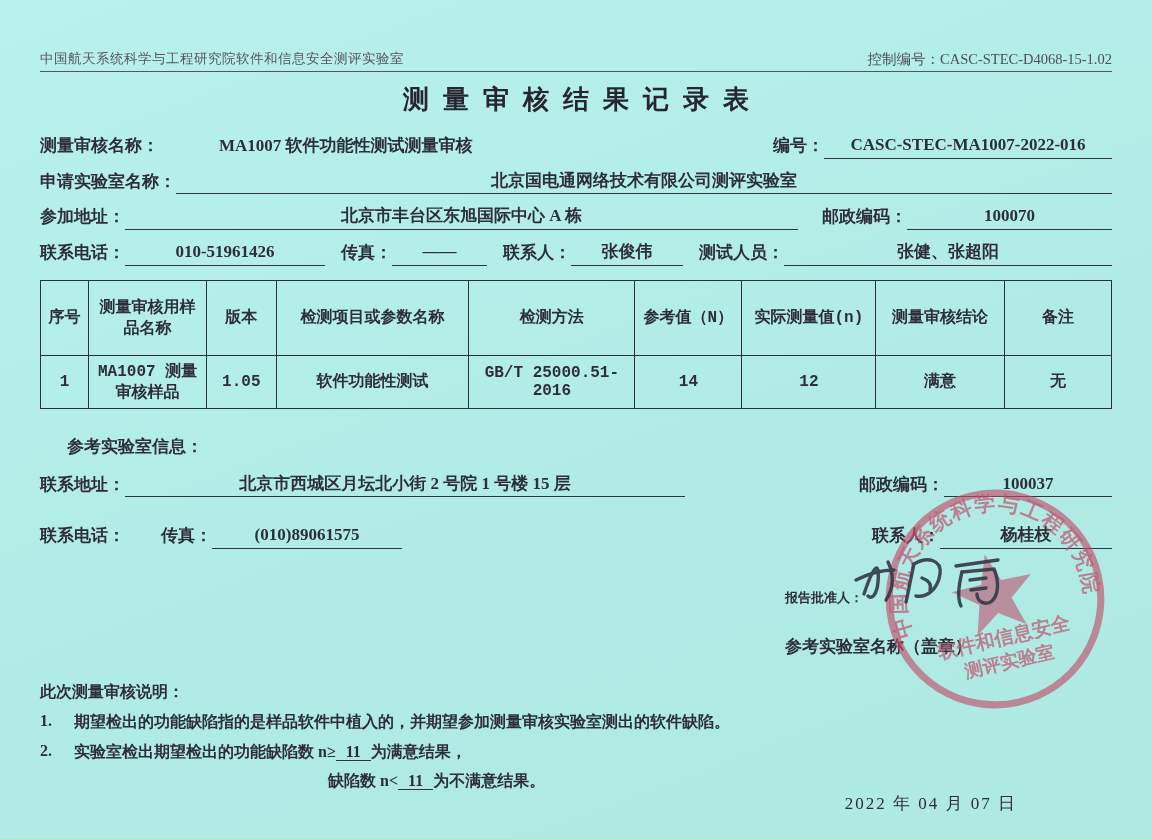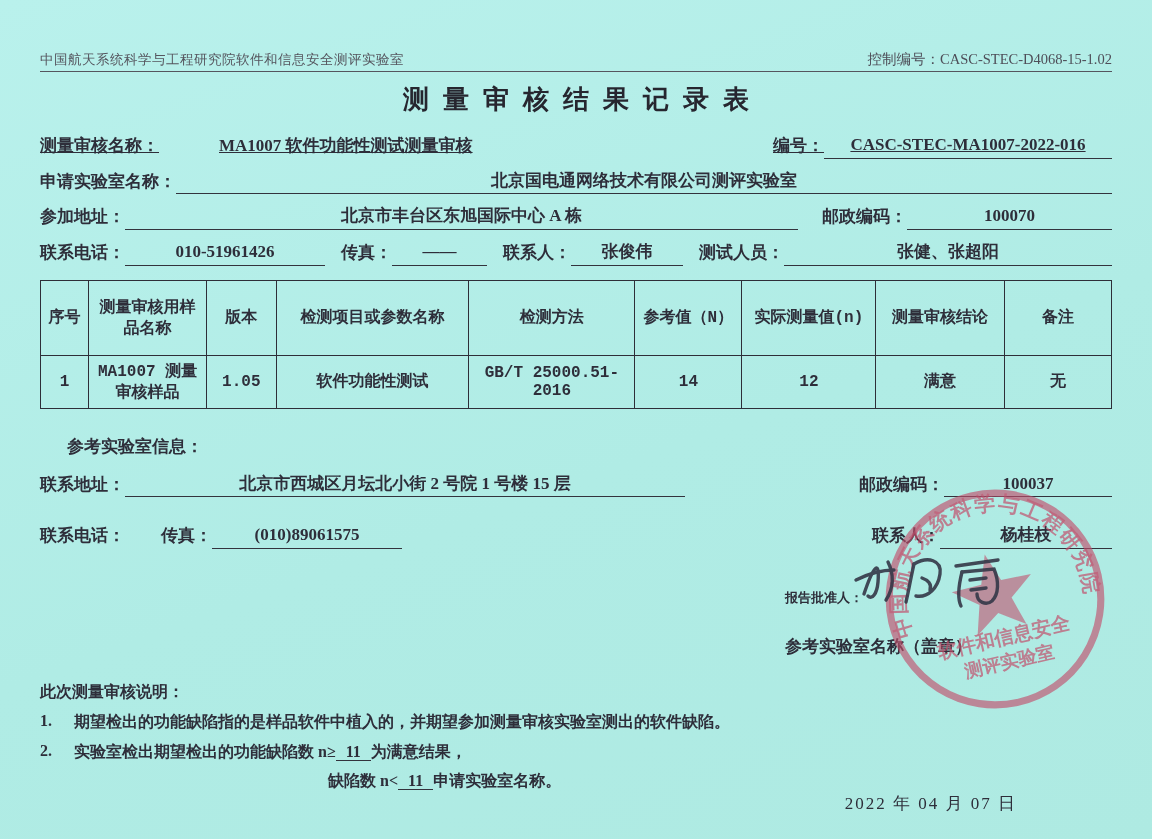--- a/index.html
+++ b/index.html
@@ -4,34 +4,34 @@
 <style>
   html,body{margin:0;padding:0;}
   body{width:1152px;height:839px;overflow:hidden;
        font-family:"Liberation Serif","DejaVu Serif",serif;}
   .page{position:relative;width:1152px;height:839px;
         background:linear-gradient(160deg,#b9f1ec 0%,#b0ece5 55%,#aeeae2 100%);
         color:#2e2e3a;overflow:hidden;}
   .inner{padding:0 40px;}
 
   
-  .hdr{margin-top:50px;display:flex;justify-content:space-between;align-items:center;
+  .hdr{margin-top:50px;display:flex;justify-content:space-between;align-items:flex-start;
        border-bottom:1.6px solid #55555e;padding-bottom:2px;}
   .hdr-left{font-size:13.5px;color:#55555e;letter-spacing:.5px;}
   .hdr-right{font-size:14.5px;color:#4e4e58;}
 
   .title{margin-top:10px;text-align:center;font-size:26px;font-weight:bold;
          letter-spacing:14px;padding-left:14px;color:#26262f;}
 
   
   .frow{display:flex;align-items:flex-end;font-size:17px;font-weight:600;line-height:1.45;}
   .lbl{font-weight:bold;white-space:nowrap;}
   .u{border-bottom:1.6px solid #33333d;text-align:center;white-space:nowrap;min-height:23px;}
   .sp{flex:1;}
-  .mt16{margin-top:16px;text-decoration:underline;} .mt10{margin-top:10px;}
+  .mt16{margin-top:16px;} .mt10{margin-top:10px;}
 
   
   table{width:100%;border-collapse:collapse;margin-top:14px;font-family:Liberation Mono, monospace;}
   th,td{border:1.4px solid #2e2e38;text-align:center;vertical-align:middle;
         font-size:16px;padding:2px 4px;}
   th{height:70px;font-weight:bold;}
   td{height:48px;font-weight:600;}
 
   .sec-title{margin-top:26px;font-size:17px;font-weight:bold;margin-left:27px;}
   .mt26{margin-top:26px;} .mt14{margin-top:14px;}
@@ -163,21 +163,21 @@
     <div class="notes">
       <div class="note-text">此次测量审核说明：</div>
       <div class="note-row">
         <span class="note-no">1.</span>
         <span class="note-text">期望检出的功能缺陷指的是样品软件中植入的，并期望参加测量审核实验室测出的软件缺陷。</span>
       </div>
       <div class="note-row">
         <span class="note-no">2.</span>
         <span class="note-text"><span>实验室检出期望检出的功能缺陷数 n≥</span><span class="nu">11</span><span>为满意结果，</span></span>
       </div>
-      <div class="note-cont"><span>缺陷数 n&lt;</span><span class="nu">11</span><span>申请实验室名称。</span></div>
+      <div class="note-cont"><span>缺陷数 n&lt;</span><span class="nu">11</span><span>为不满意结果。</span></div>
     </div>
 
     <div class="date-line">2022 年 04 月 07 日</div>
   </div>
 
   <svg class="stamp" viewBox="0 0 230 230">
     <defs>
       <path id="topArc" d="M 40,162 A 88,88 0 1 1 190,162" fill="none"></path>
     </defs>
     <circle cx="115" cy="115" r="104" fill="none" stroke="#c24e6b" stroke-width="7" opacity="0.72"></circle>

